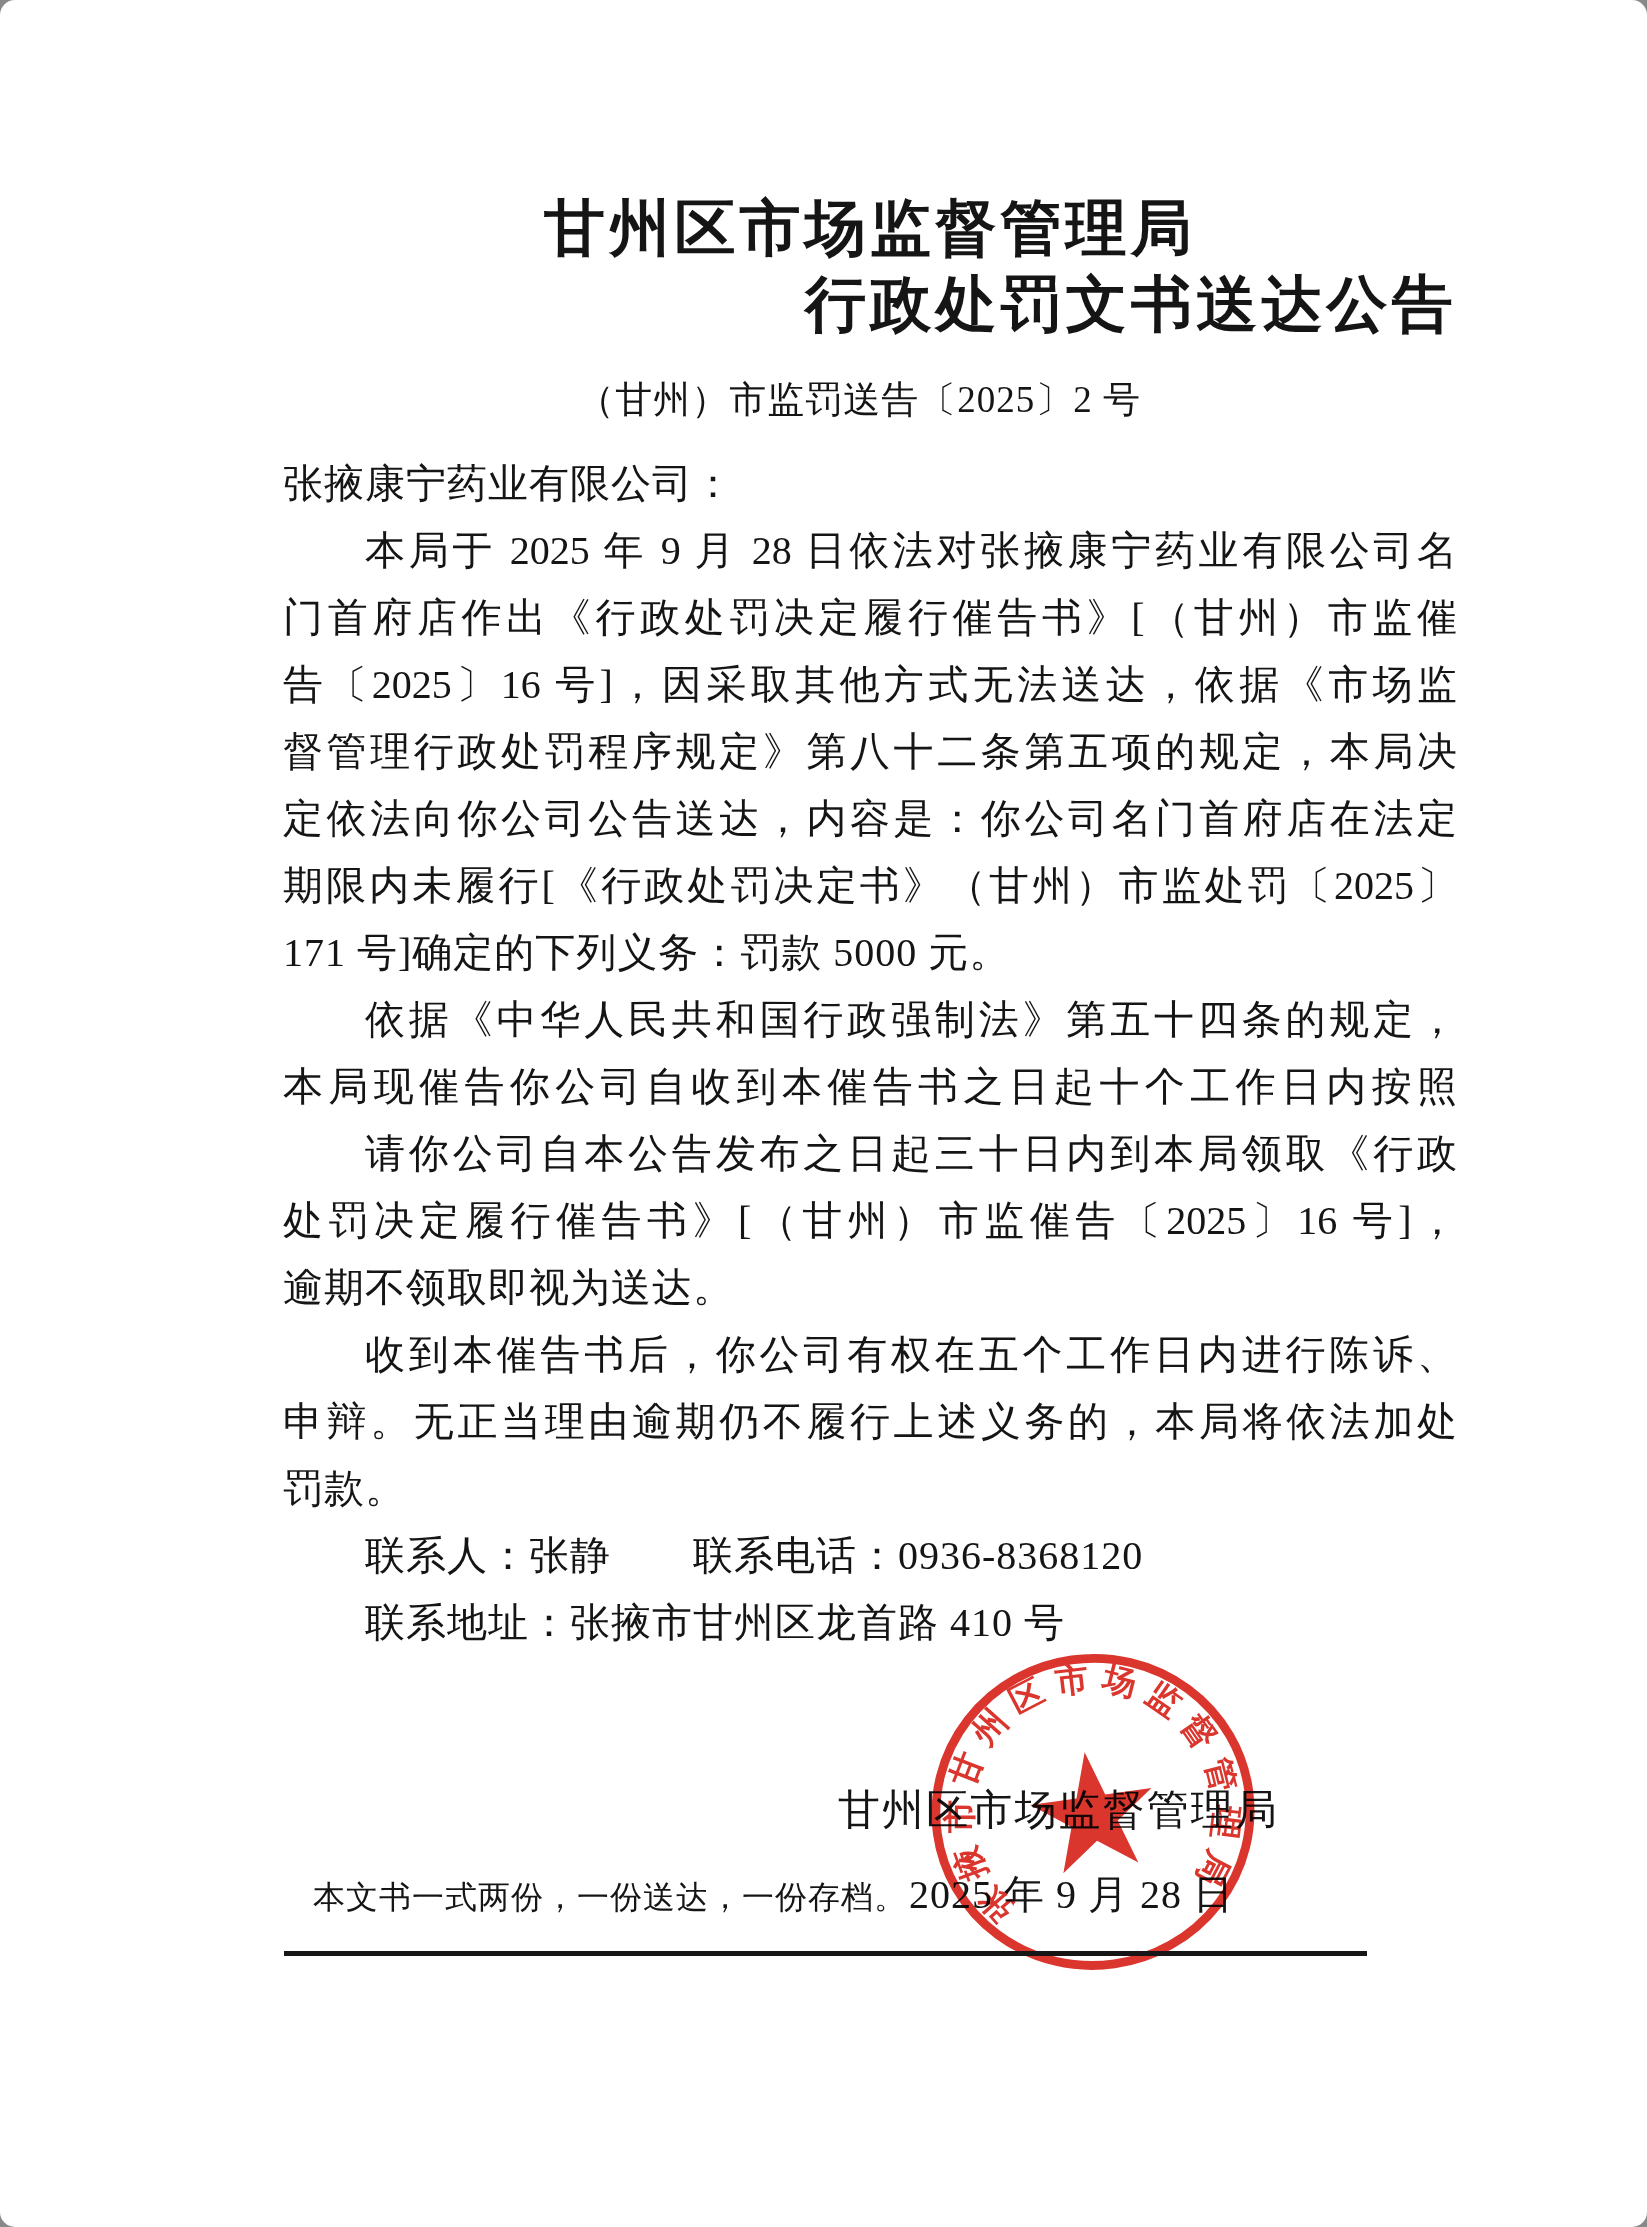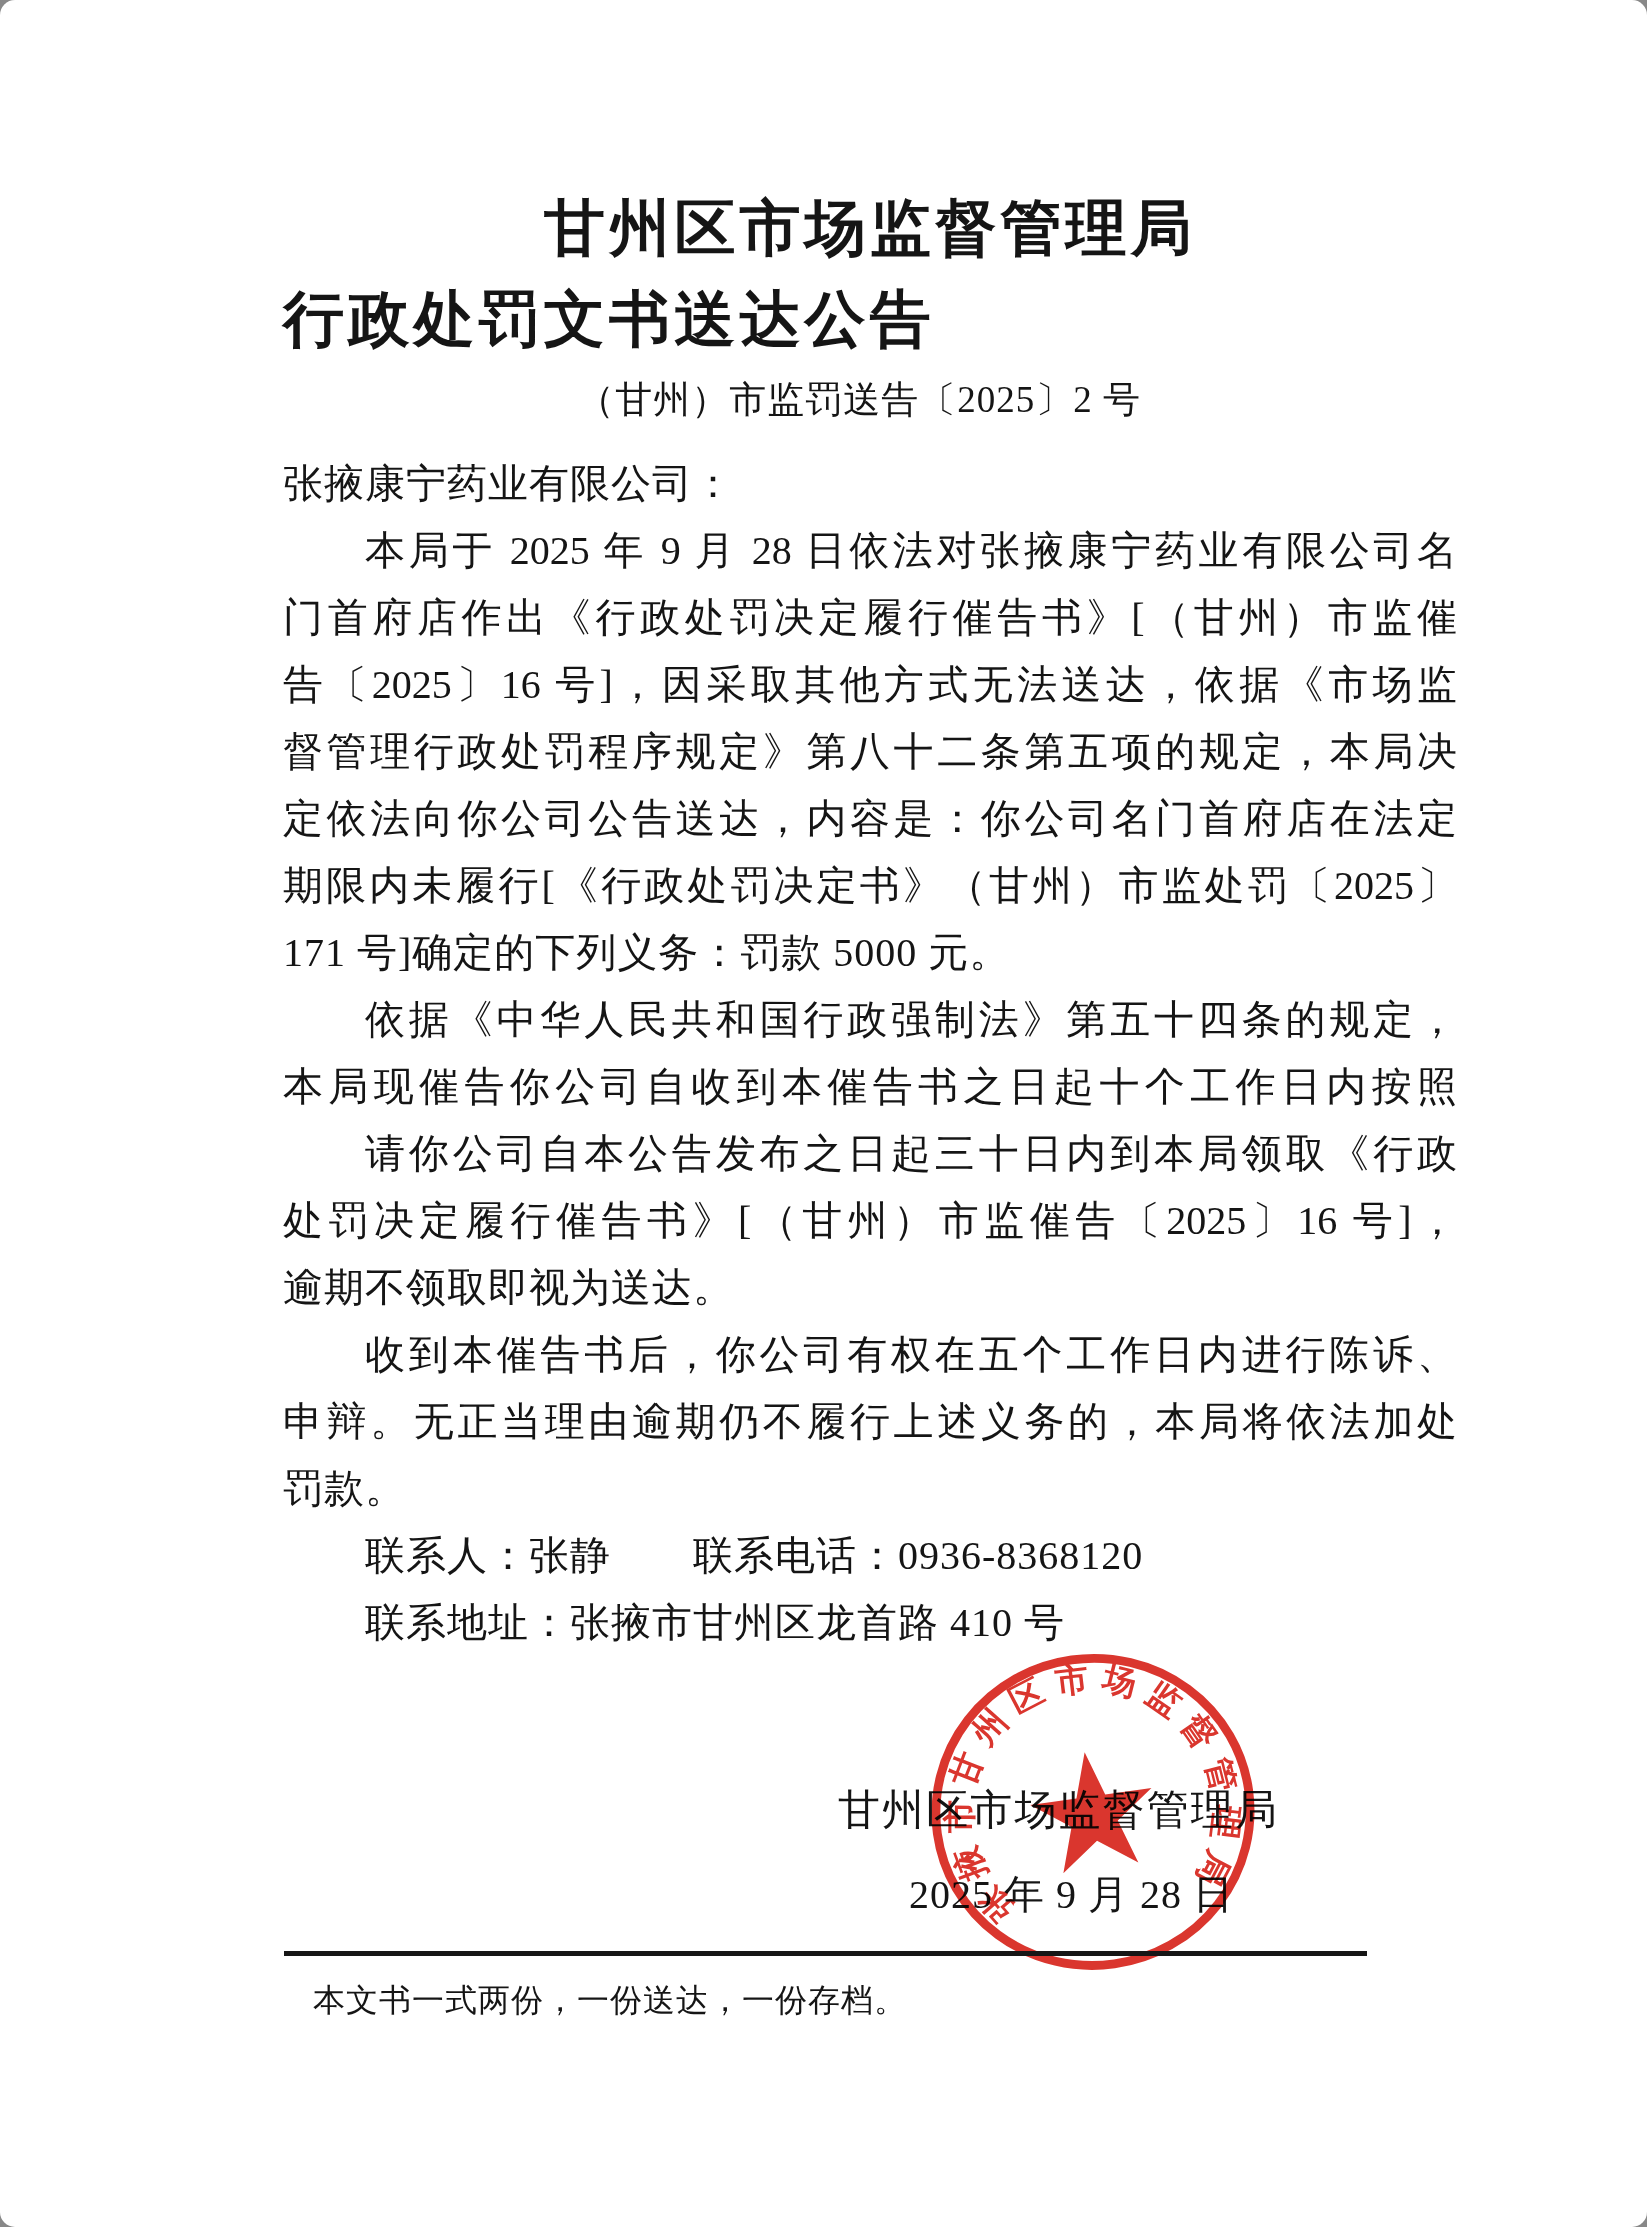--- a/index.html
+++ b/index.html
@@ -14,21 +14,21 @@
     border-radius:15px;
   }
   .title-line {
     font-weight:bold;
     font-size:61px;
     letter-spacing:4.2px;
     line-height:1;
     white-space:nowrap;
   }
   .title-1 { position:absolute; left:283px; width:1174px; top:198px; text-align:center; }
-  .title-2 { position:absolute; left:283px; width:1174px; top:289px; text-align:left; }
+  .title-2 { position:absolute; left:283px; width:1174px; top:274px; text-align:right; }
   .doc-number {
     position:absolute; left:272px; width:1174px; top:375px;
     text-align:center;
     font-size:37px;
     letter-spacing:1px;
     white-space:nowrap;
   }
   .body-block {
     position:absolute; left:283px; top:450px; width:1174px;
     font-size:40px;
@@ -60,21 +60,21 @@
     width:334px; height:329px;
     mix-blend-mode:multiply;
     opacity:0.93;
   }
   .footer-rule {
     position:absolute; left:284px; top:1951px;
     width:1083px; height:4.7px;
     background:#161616;
   }
   .footer-note {
-    position:absolute; left:313px; top:1979px;
+    position:absolute; left:313px; top:1876px;
     font-size:32px; letter-spacing:1px;
     white-space:nowrap;
   }
 </style>
 </head>
 <body>
 
 <div class="page">
 
   <div class="title-line title-1">甘州区市场监督管理局</div>

